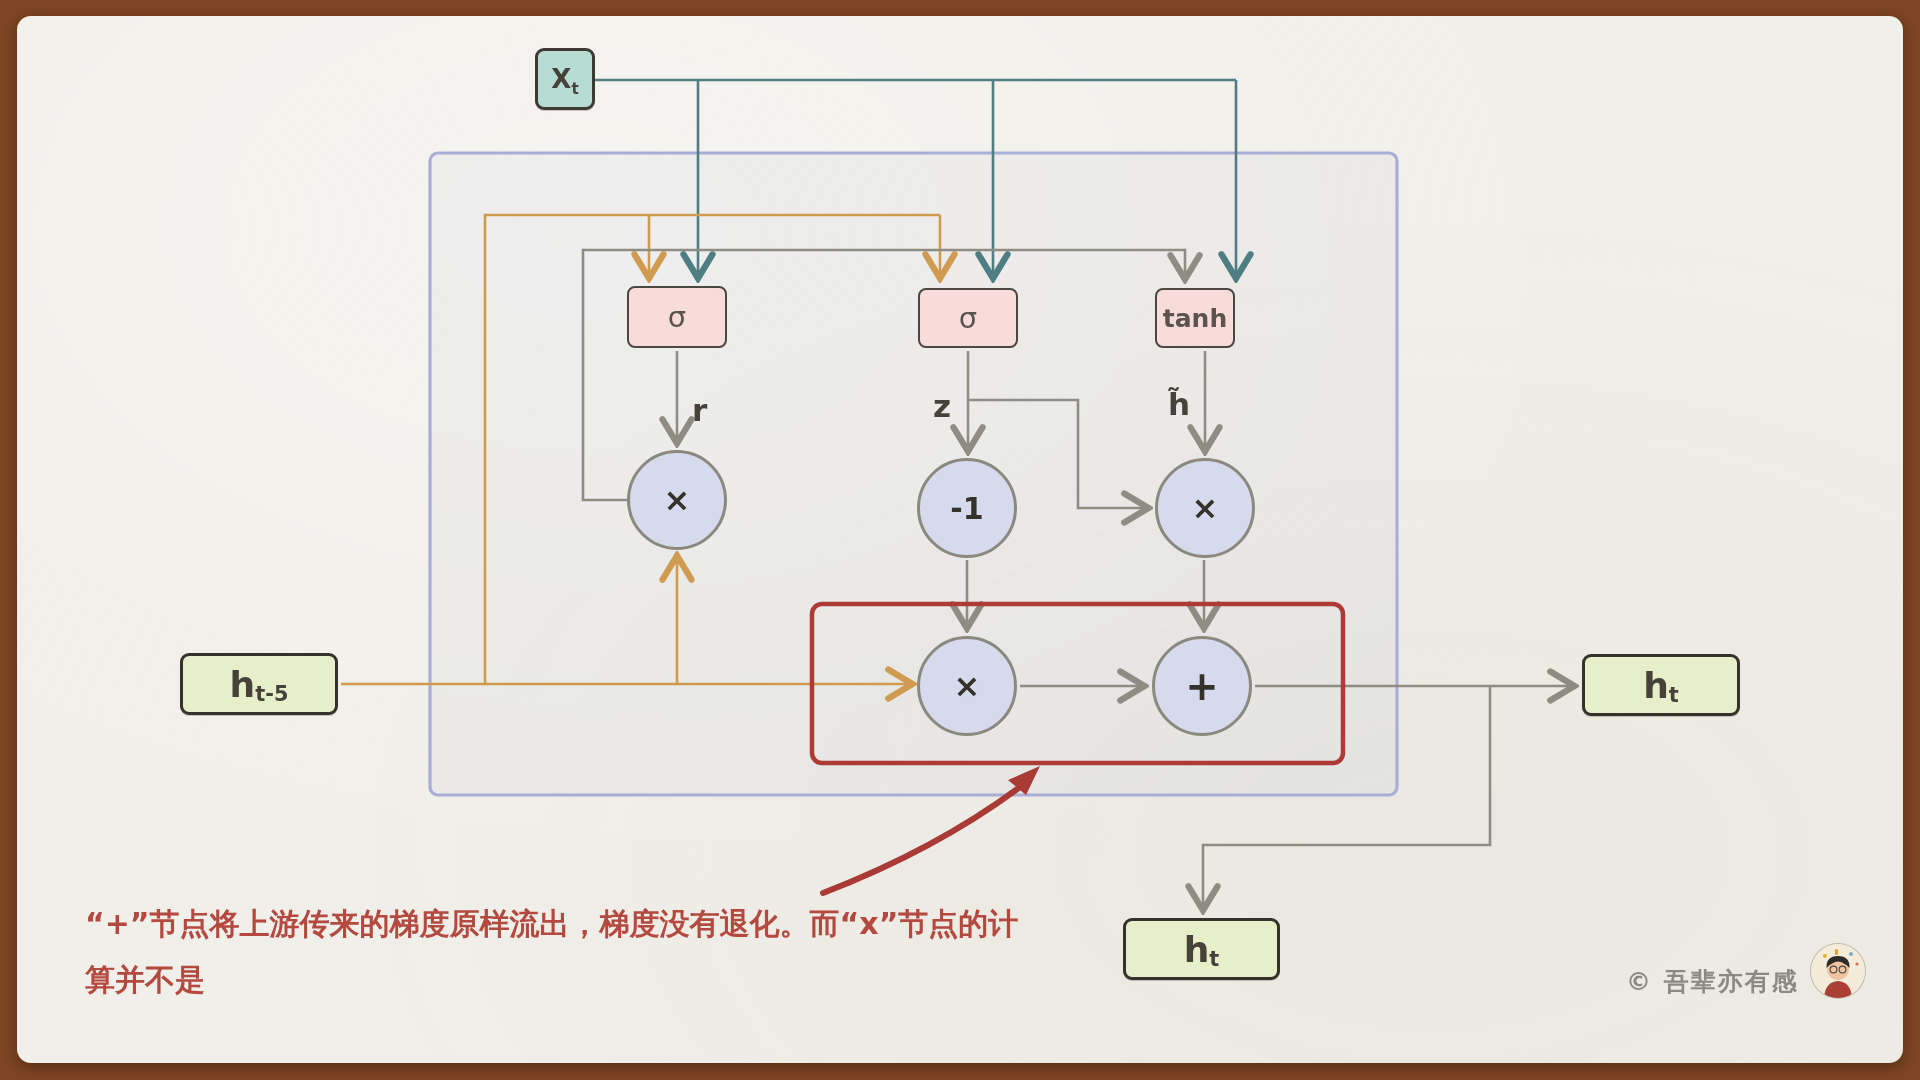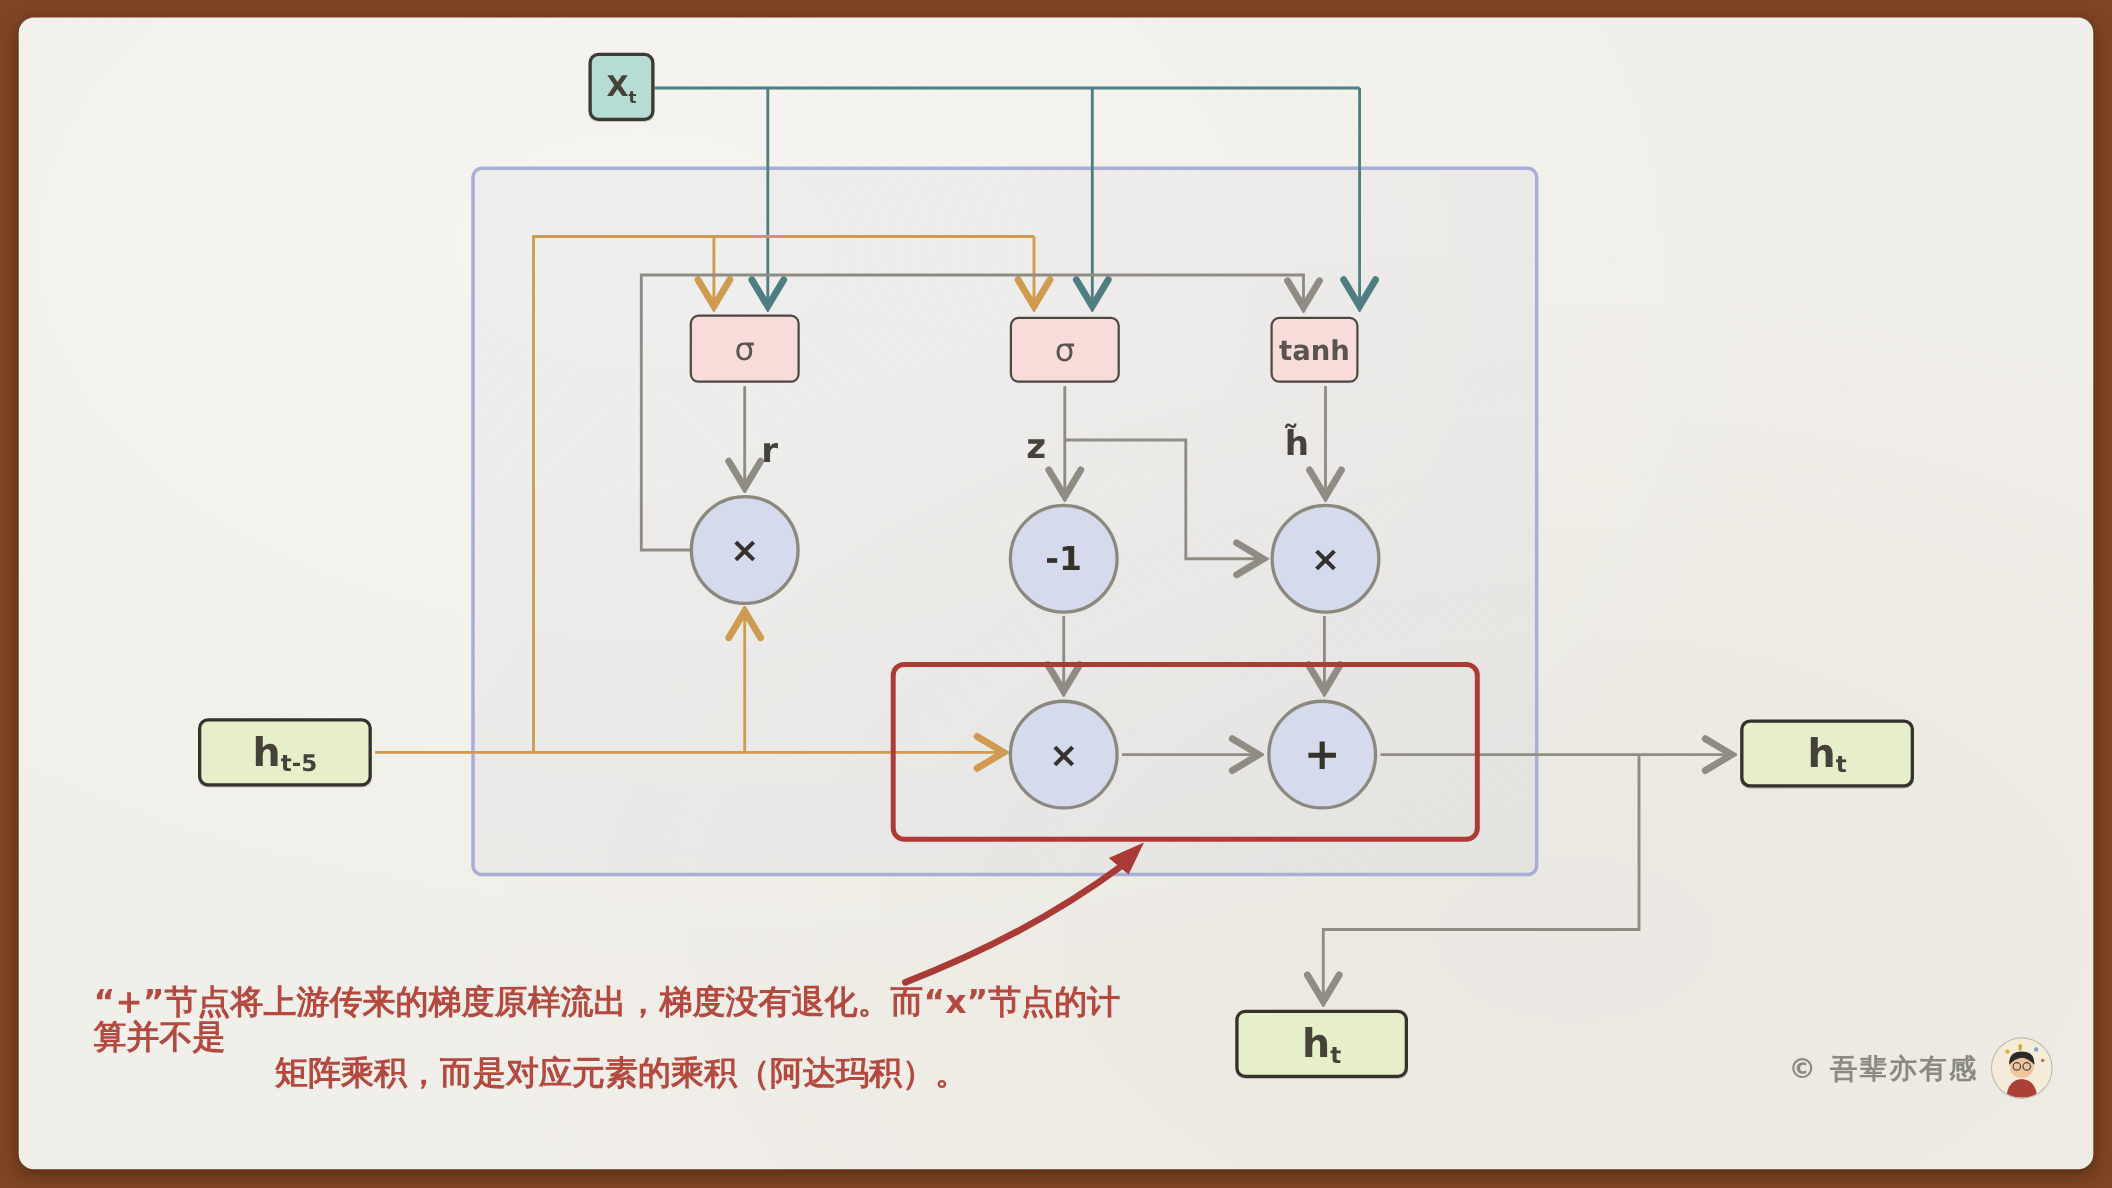--- a/index.html
+++ b/index.html
@@ -46,23 +46,23 @@
   .c-minus{left:917px;top:458px;font-size:30px;}
   .c-hmul{left:1155px;top:458px;font-size:32px;}
   .c-smul{left:917px;top:636px;font-size:32px;}
   .c-add{left:1152px;top:636px;font-size:40px;font-weight:600;}
   .elabel{position:absolute;font-weight:bold;color:var(--label-ink);font-size:31px;}
   .l-r{left:692px;top:392px;}
   .l-z{left:933px;top:388px;}
   .l-h{left:1168px;top:386px;}
   .tilde{position:relative;}
   .annotation{position:absolute;left:85px;top:896px;width:960px;
-              color:var(--red-text);font-size:30px;font-weight:bold;line-height:32px;}
+              color:var(--red-text);font-size:30px;font-weight:bold;line-height:56px;}
   .annotation .line2{text-align:center;}
-  .footer{position:absolute;left:1626px;top:944px;display:flex;align-items:center;gap:12px;}
+  .footer{position:absolute;left:1626px;top:944px;display:flex;align-items:flex-end;gap:12px;}
   .copyright{color:#8a8a83;font-size:25px;font-weight:600;letter-spacing:2px;}
   .avatar{width:54px;height:54px;border-radius:50%;overflow:hidden;
           box-shadow:0 0 0 1px rgba(120,110,90,.4);}
 </style>
 </head>
 <body>
 
 <div class="stage">
   <div class="paper"></div>
 
@@ -143,21 +143,20 @@
   <div class="circ c-hmul">×</div>
   <div class="circ c-smul">×</div>
   <div class="circ c-add">+</div>
 
   <div class="elabel l-r">r</div>
   <div class="elabel l-z">z</div>
   <div class="elabel l-h tilde">h̃</div>
 
   <div class="annotation">
     <div class="line1">“+”节点将上游传来的梯度原样流出，梯度没有退化。而“x”节点的计算并不是</div>
-    <div class="line2">矩阵乘积，而是对应元素的乘积（阿达玛积）。</div>
   </div>
 
   <div class="footer">
     <span class="copyright">© 吾辈亦有感</span>
     <span class="avatar">
       <svg viewBox="0 0 54 54" width="54" height="54">
         <circle cx="27" cy="27" r="27" fill="#f4ecd9"></circle>
         <circle cx="14" cy="12" r="2" fill="#e2b23c"></circle>
         <circle cx="40" cy="10" r="2" fill="#7fa8c9"></circle>
         <circle cx="46" cy="20" r="1.6" fill="#c96b5a"></circle>

